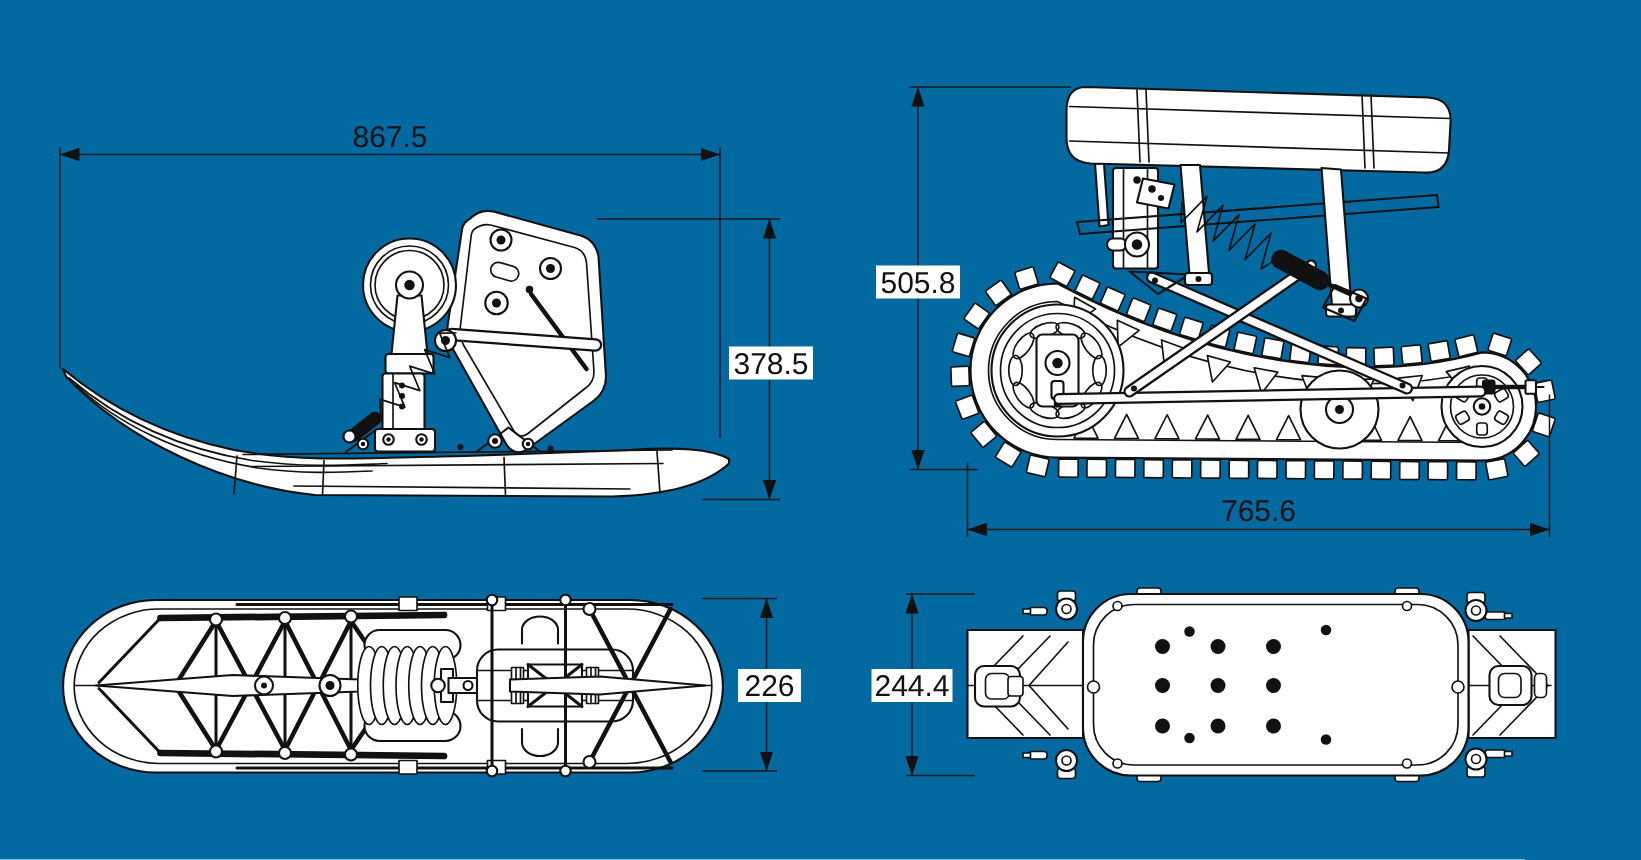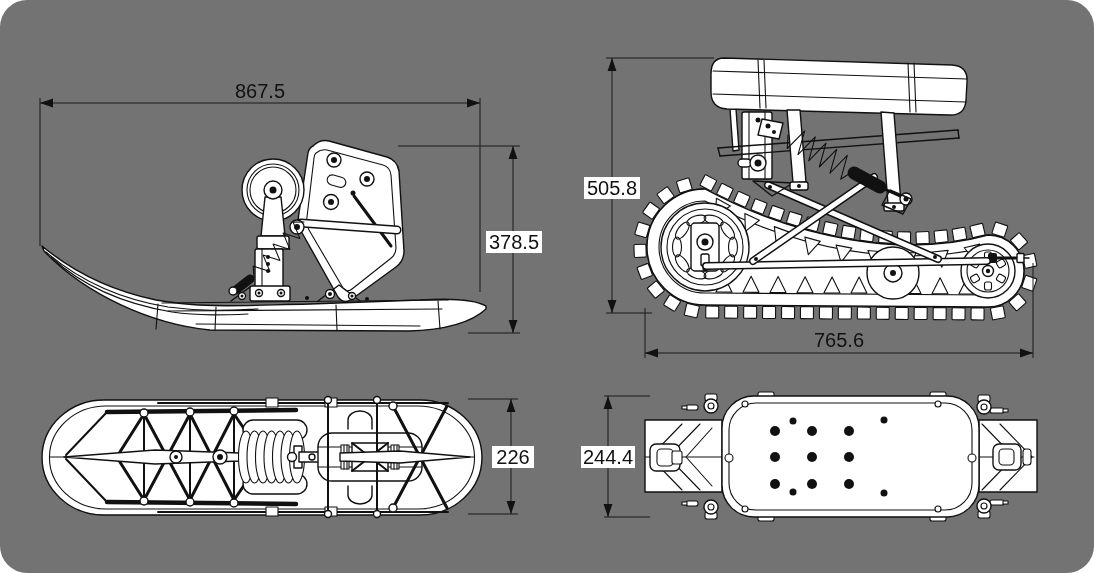--- a/index.html
+++ b/index.html
@@ -1,17 +1,17 @@
 <!DOCTYPE html>
 <html><head>
 <meta charset="utf-8">
 <title>Technical drawing</title>
 <style>
   html,body{margin:0;padding:0;background:#ffffff;}
-  .stage{width:1094px;height:573px;position:relative;background:#737373;overflow:hidden;border-radius:27px;}
+  .stage{width:1094px;height:573px;position:relative;background:#0369a1;overflow:hidden;}
   svg{display:block;}
   .ln{stroke:#111;fill:none;stroke-width:1.4;stroke-linecap:round;stroke-linejoin:round;}
   .th{stroke-width:1.1;}
   .f{fill:#fff;}
   .fd{fill:#111;stroke:none;}
   .w2{stroke-width:2;}
   .w3{stroke-width:3;}
   .w5{stroke-width:4.5;}
   .dim{stroke:#1a1a1a;stroke-width:1;fill:none;}
   .dim-label{font-family:"Liberation Sans",sans-serif;font-size:20px;fill:#111;}

